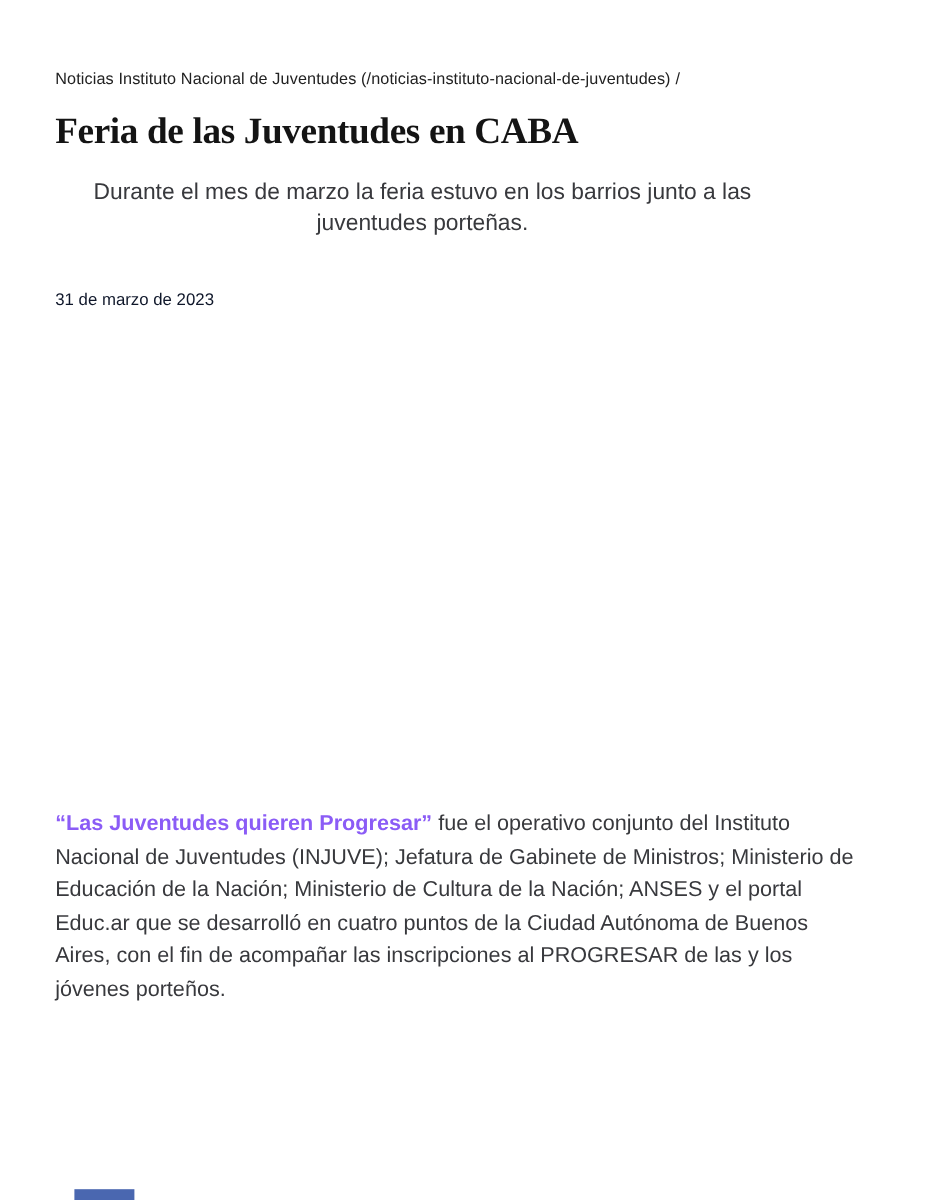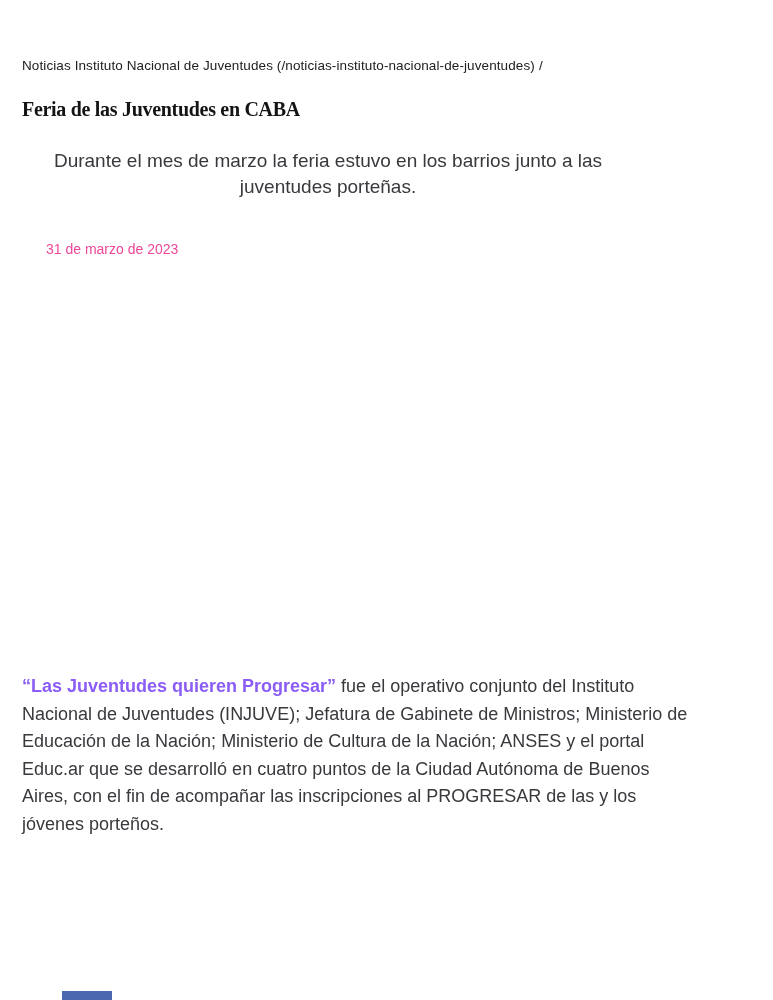--- a/index.html
+++ b/index.html
@@ -6,21 +6,21 @@
     margin: 0;
     padding: 0;
     background: #ffffff;
   }
   .page {
     position: relative;
     width: 773px;
     height: 1000px;
     background: #ffffff;
     box-sizing: border-box;
-    padding: 57px 58px 0 22px;
+    padding: 57px 58px 0 46px;
     font-family: "Liberation Sans", sans-serif;
     overflow: hidden;
   }
   .breadcrumb {
     font-size: 13.5px;
     line-height: 17px;
     color: #212121;
     letter-spacing: 0.1px;
     white-space: nowrap;
   }
@@ -29,40 +29,39 @@
     text-decoration: none;
     cursor: pointer;
   }
   .breadcrumb .sep {
     color: #212121;
     margin-left: 4px;
   }
   h1.title {
     font-family: "Liberation Serif", "DejaVu Serif", serif;
     font-weight: 700;
-    font-size: 20px;
+    font-size: 31px;
     line-height: 36px;
     letter-spacing: -0.3px;
     color: #141414;
     margin: 17px 0 0 0;
   }
   p.lede {
     font-size: 19px;
     line-height: 26px;
     color: #38393d;
     max-width: 612px;
     margin: 21px 0 0 0;
     text-align: center;
   }
   .date {
     font-size: 14px;
     line-height: 17px;
-    color: #ec4899;
+    color: #0f172a;
     margin-top: 41px;
-    margin-left: 24px;
   }
   .media-placeholder {
     height: 415px;
     background: #ffffff;
   }
   p.body-text {
     font-size: 18px;
     line-height: 27.5px;
     color: #38393d;
     max-width: 666px;

